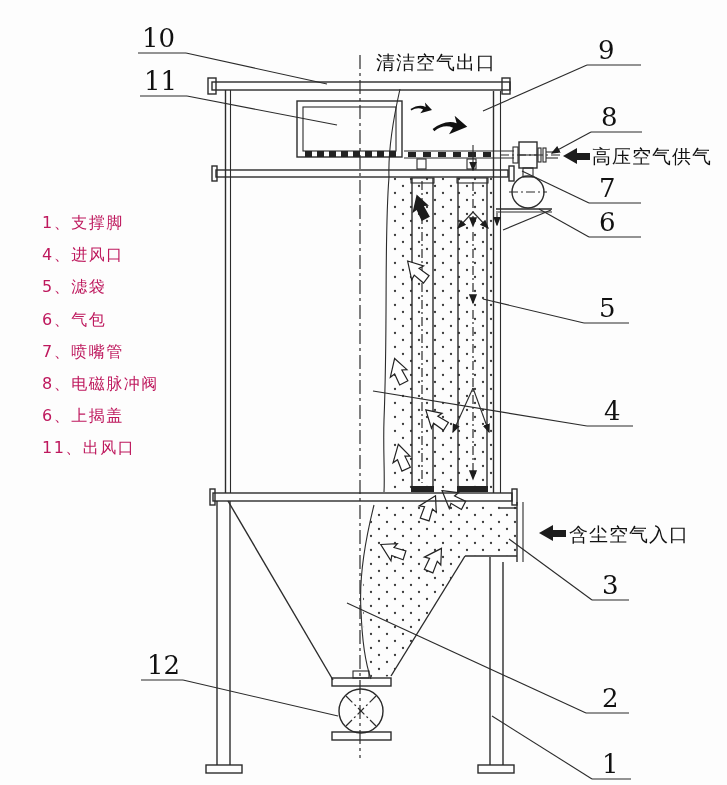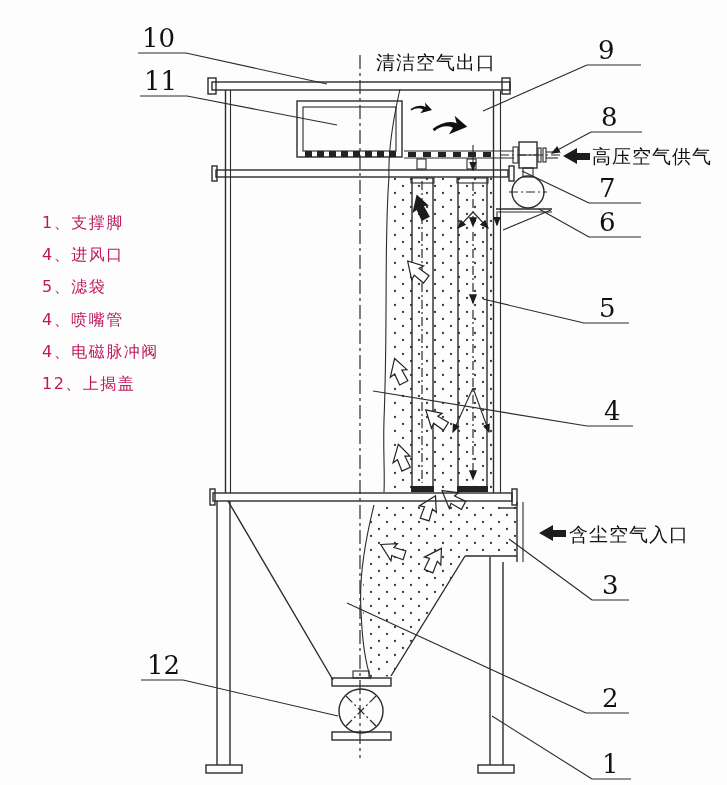--- a/index.html
+++ b/index.html
@@ -272,18 +272,20 @@
       <text class="callout" x="147" y="674">12</text>
       <line class="sthin" x1="141" y1="680" x2="183" y2="680"></line>
       <line class="sthin" x1="183" y1="680" x2="338" y2="716"></line>
     </g>
   </svg>
 
   <div class="legend">
     <div>1、支撑脚</div>
     <div>4、进风口</div>
     <div>5、滤袋</div>
-    <div>4、喷嘴管</div>
-    <div>4、电磁脉冲阀</div>
-    <div>12、上揭盖</div>
+    <div>6、气包</div>
+    <div>7、喷嘴管</div>
+    <div>8、电磁脉冲阀</div>
+    <div>6、上揭盖</div>
+    <div>11、出风口</div>
   </div>
 
 </div>
 
 </body></html>

